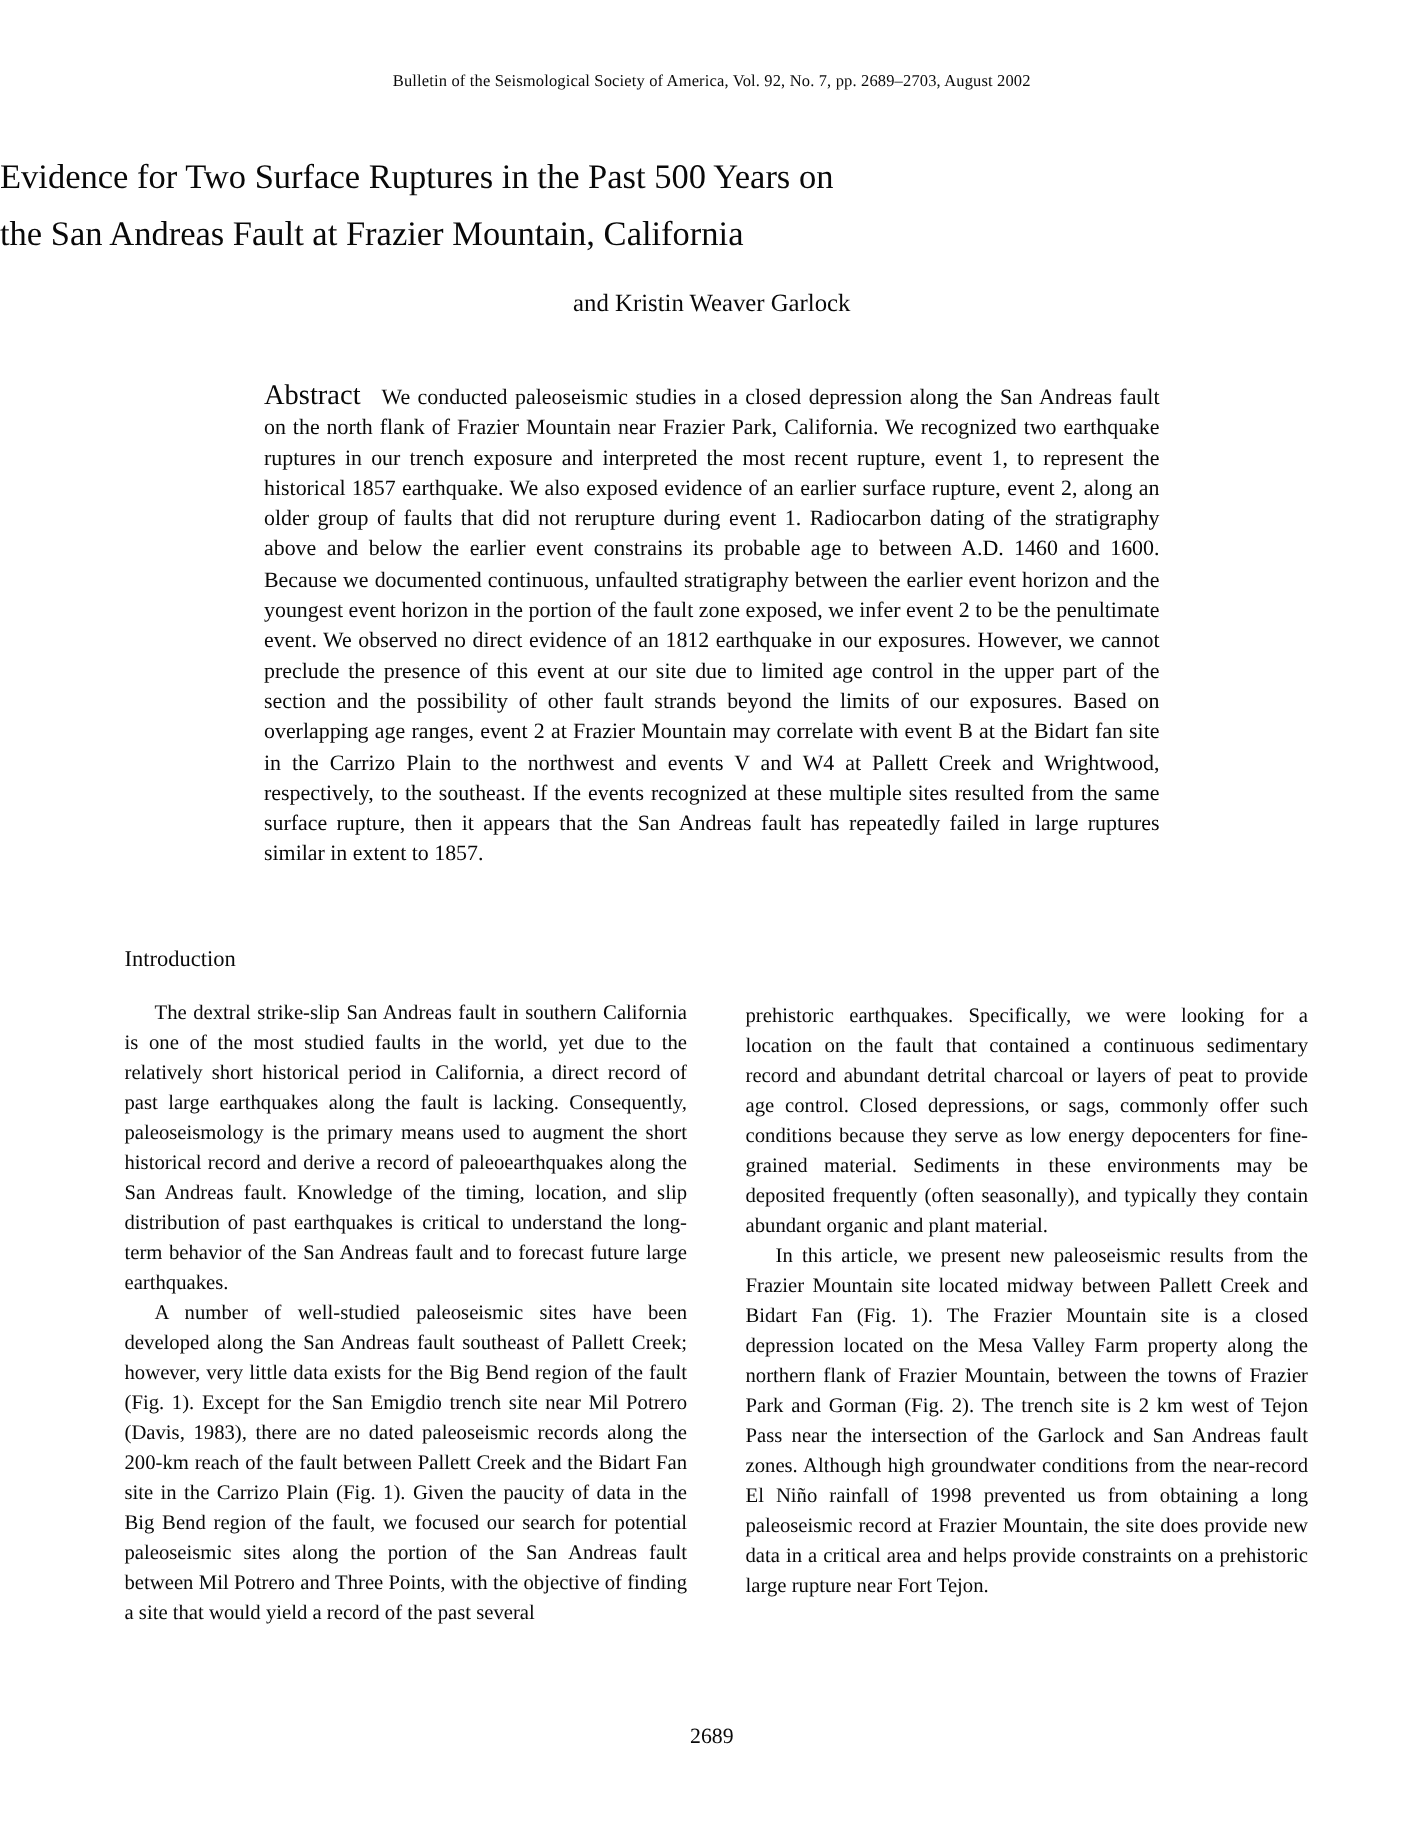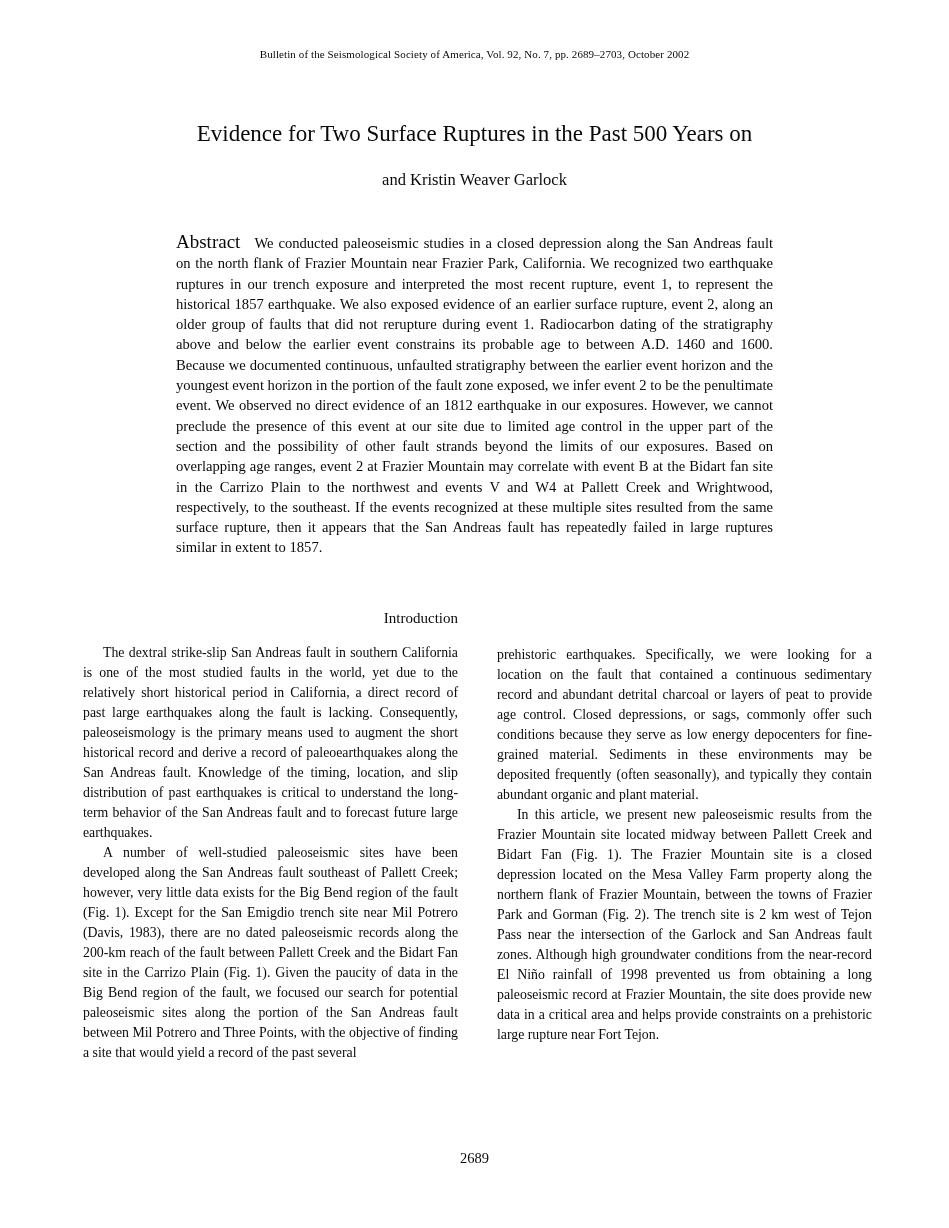--- a/index.html
+++ b/index.html
@@ -16,22 +16,21 @@
     background: #ffffff;
     overflow: hidden;
   }
   .journal-line {
     padding-top: 48px;
     text-align: center;
     font-size: 11px;
     letter-spacing: 0.1px;
   }
   .title-block {
-    margin-top: 55px;
-    text-align: center;
+    margin-top: 39px;
     font-size: 23px;
     line-height: 38px;
   }
   .title-block .title-line { display: block; }
   .authors-block {
     margin-top: 15px;
     text-align: center;
     font-size: 16.5px;
     line-height: 23px;
   }
@@ -55,42 +54,43 @@
     margin-top: 50px;
   }
   .col {
     width: 387px;
     font-size: 13.8px;
     line-height: 20px;
     text-align: justify;
   }
   .col-right { padding-top: 37px; margin-left: 24px; }
   .section-heading {
-    text-align: right;
+    text-align: left;
     font-size: 15px;
     margin-bottom: 15px;
   }
   .col p { text-indent: 20px; }
   .page-number {
     position: absolute;
     left: 0; right: 0;
     top: 1150px;
     text-align: center;
     font-size: 14.5px;
   }
 </style>
 </head>
 <body>
 
 <div class="page">
 
-  <div class="journal-line">Bulletin of the Seismological Society of America, Vol. 92, No. 7, pp. 2689–2703, October 2002</div>
+  <div class="journal-line">Bulletin of the Seismological Society of America, Vol. 92, No. 7, pp. 2689–2703, August 2002</div>
 
   <div class="title-block">
     <span class="title-line">Evidence for Two Surface Ruptures in the Past 500 Years on</span>
+    <span class="title-line">the San Andreas Fault at Frazier Mountain, California</span>
   </div>
 
   <div class="authors-block">
     <span class="authors-line">and Kristin Weaver Garlock</span>
   </div>
 
   <div class="abstract">
     <span class="abstract-label">Abstract</span><span>We conducted paleoseismic studies in a closed depression along the San Andreas fault on the north flank of Frazier Mountain near Frazier Park, California. We recognized two earthquake ruptures in our trench exposure and interpreted the most recent rupture, event 1, to represent the historical 1857 earthquake. We also exposed evidence of an earlier surface rupture, event 2, along an older group of faults that did not rerupture during event 1. Radiocarbon dating of the stratigraphy above and below the earlier event constrains its probable age to between A.D. 1460 and 1600. Because we documented continuous, unfaulted stratigraphy between the earlier event horizon and the youngest event horizon in the portion of the fault zone exposed, we infer event 2 to be the penultimate event. We observed no direct evidence of an 1812 earthquake in our exposures. However, we cannot preclude the presence of this event at our site due to limited age control in the upper part of the section and the possibility of other fault strands beyond the limits of our exposures. Based on overlapping age ranges, event 2 at Frazier Mountain may correlate with event B at the Bidart fan site in the Carrizo Plain to the northwest and events V and W4 at Pallett Creek and Wrightwood, respectively, to the southeast. If the events recognized at these multiple sites resulted from the same surface rupture, then it appears that the San Andreas fault has repeatedly failed in large ruptures similar in extent to 1857.</span>
   </div>
 

